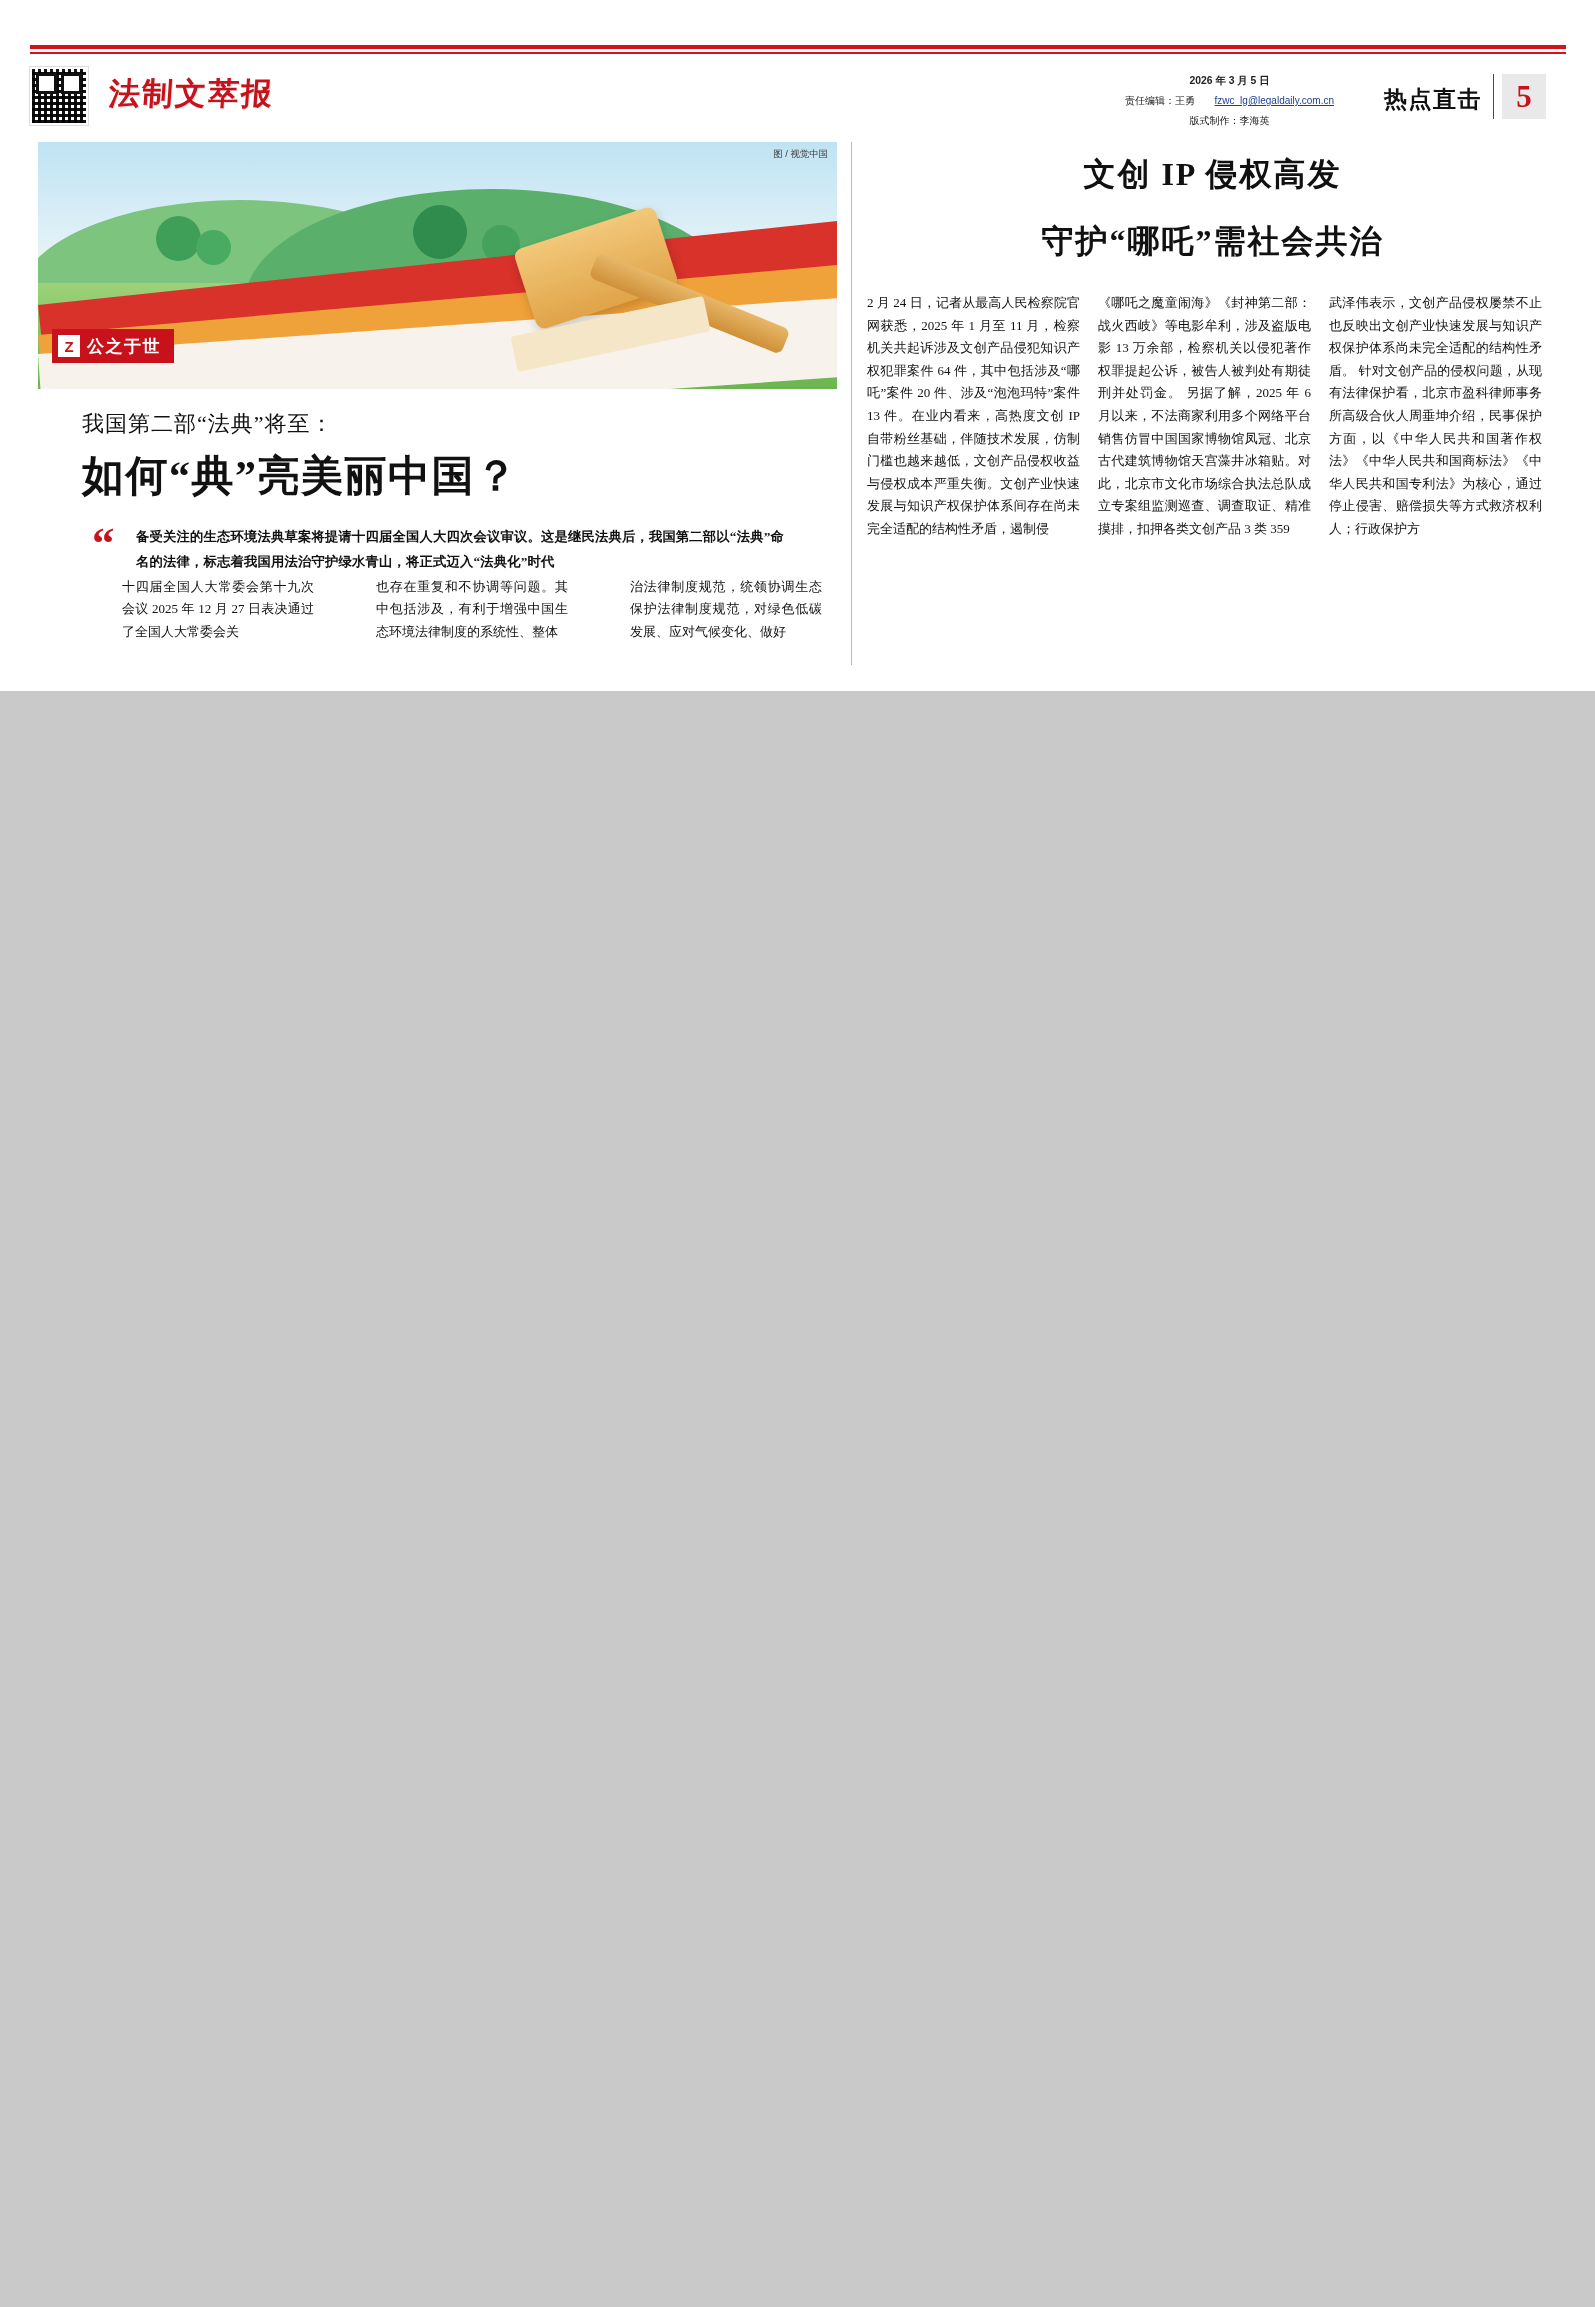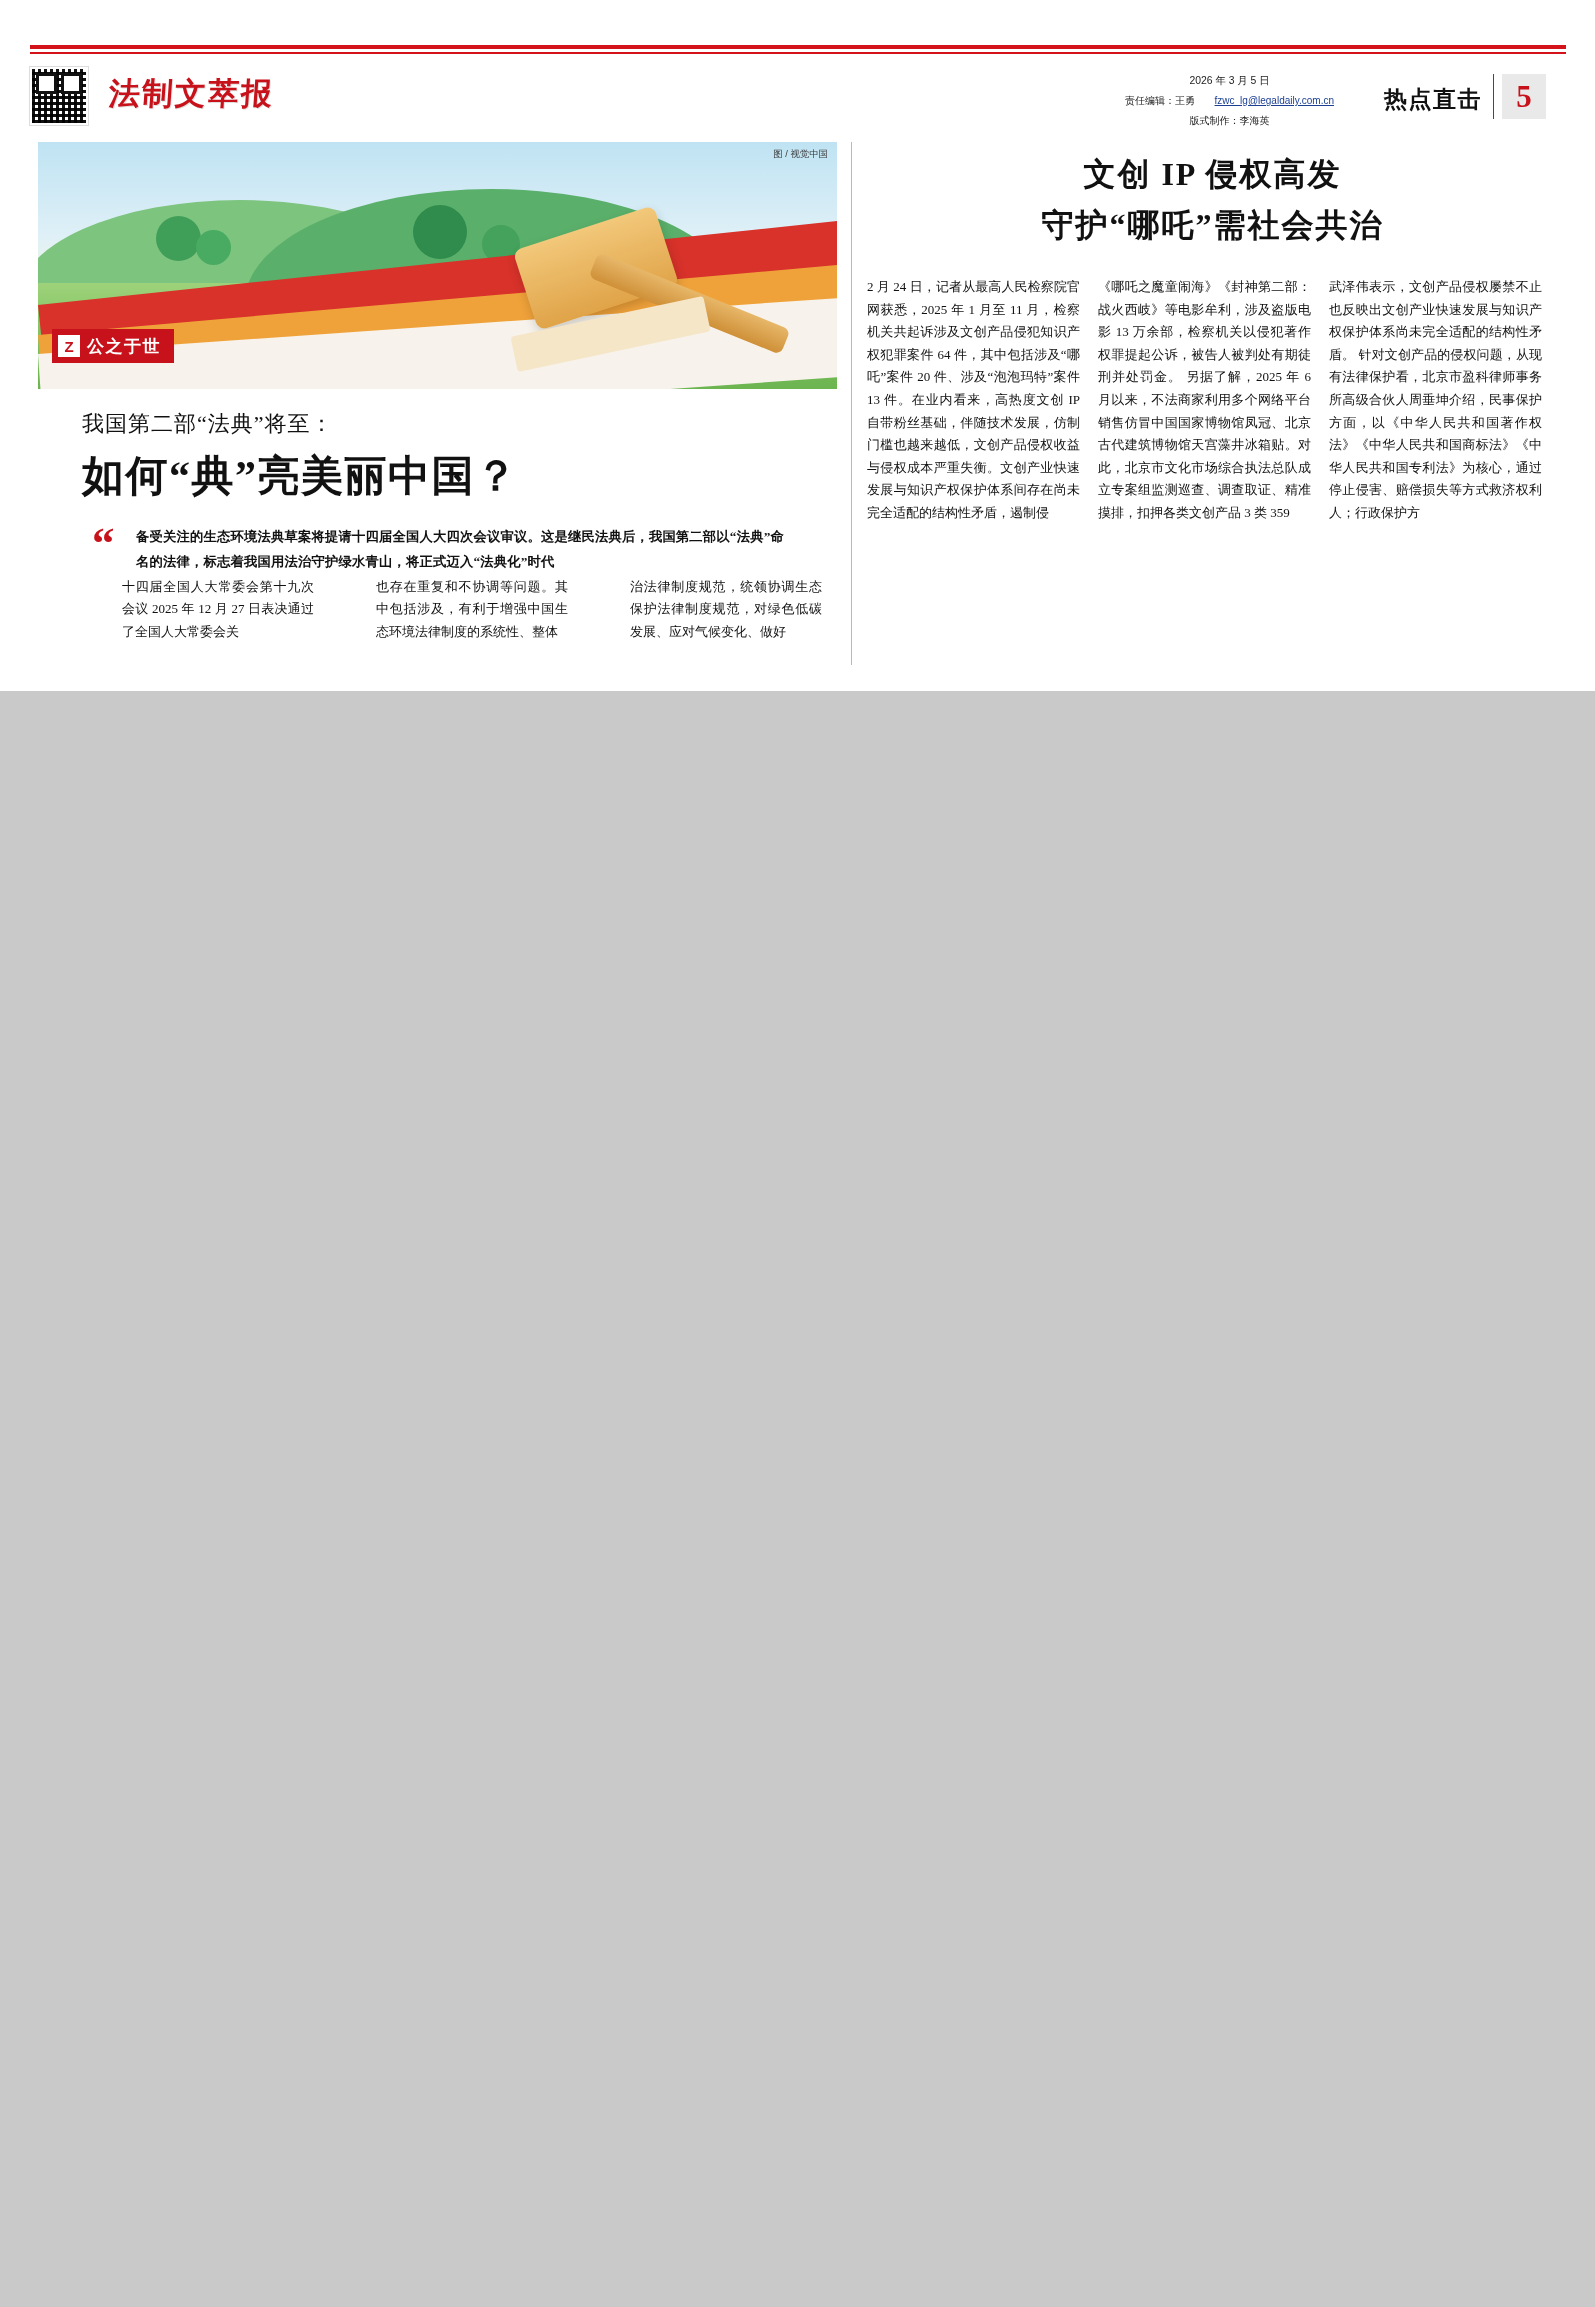--- a/index.html
+++ b/index.html
@@ -86,21 +86,21 @@
     position: absolute;
     right: 232px;
     top: 11px;
     text-align: center;
     font-family: "Liberation Sans", sans-serif;
     font-size: 10px;
     color: #222;
     line-height: 1.55;
     white-space: nowrap;
   }
-  .mast-meta .date { font-size: 10.4px; margin-bottom: 3px; }
+  .mast-meta .date { font-size: 10.4px; margin-bottom: 3px; font-weight: bold; }
   .mast-meta .email {
     color: #1c3f94;
     text-decoration: underline;
   }
   .mast-meta .row2 { margin-top: 4px; }
   .section-title {
     position: absolute;
     right: 84px;
     top: 22px;
     font-size: 23px;
@@ -440,21 +440,21 @@
 
         <div class="left-cols">
           <div class="c">十四届全国人大常委会第十九次会议 2025 年 12 月 27 日表决通过了全国人大常委会关</div>
           <div class="c">也存在重复和不协调等问题。其中包括涉及，有利于增强中国生态环境法律制度的系统性、整体</div>
           <div class="c">治法律制度规范，统领协调生态保护法律制度规范，对绿色低碳发展、应对气候变化、做好</div>
         </div>
       </div>
 
       <div class="right-col">
         <div class="r-headline">文创 IP 侵权高发</div>
-        <div class="r-headline" style="margin-top:3px">守护“哪吒”需社会共治</div>
+        <div class="r-headline" style="margin-top:19px">守护“哪吒”需社会共治</div>
 
         <div class="r-cols">
           <div class="c">2 月 24 日，记者从最高人民检察院官网获悉，2025 年 1 月至 11 月，检察机关共起诉涉及文创产品侵犯知识产权犯罪案件 64 件，其中包括涉及“哪吒”案件 20 件、涉及“泡泡玛特”案件 13 件。在业内看来，高热度文创 IP 自带粉丝基础，伴随技术发展，仿制门槛也越来越低，文创产品侵权收益与侵权成本严重失衡。文创产业快速发展与知识产权保护体系间存在尚未完全适配的结构性矛盾，遏制侵</div>
           <div class="c">《哪吒之魔童闹海》《封神第二部：战火西岐》等电影牟利，涉及盗版电影 13 万余部，检察机关以侵犯著作权罪提起公诉，被告人被判处有期徒刑并处罚金。
 另据了解，2025 年 6 月以来，不法商家利用多个网络平台销售仿冒中国国家博物馆凤冠、北京古代建筑博物馆天宫藻井冰箱贴。对此，北京市文化市场综合执法总队成立专案组监测巡查、调查取证、精准摸排，扣押各类文创产品 3 类 359</div>
           <div class="c">武泽伟表示，文创产品侵权屡禁不止也反映出文创产业快速发展与知识产权保护体系尚未完全适配的结构性矛盾。
 针对文创产品的侵权问题，从现有法律保护看，北京市盈科律师事务所高级合伙人周垂坤介绍，民事保护方面，以《中华人民共和国著作权法》《中华人民共和国商标法》《中华人民共和国专利法》为核心，通过停止侵害、赔偿损失等方式救济权利人；行政保护方</div>
         </div>
       </div>
     </div>

